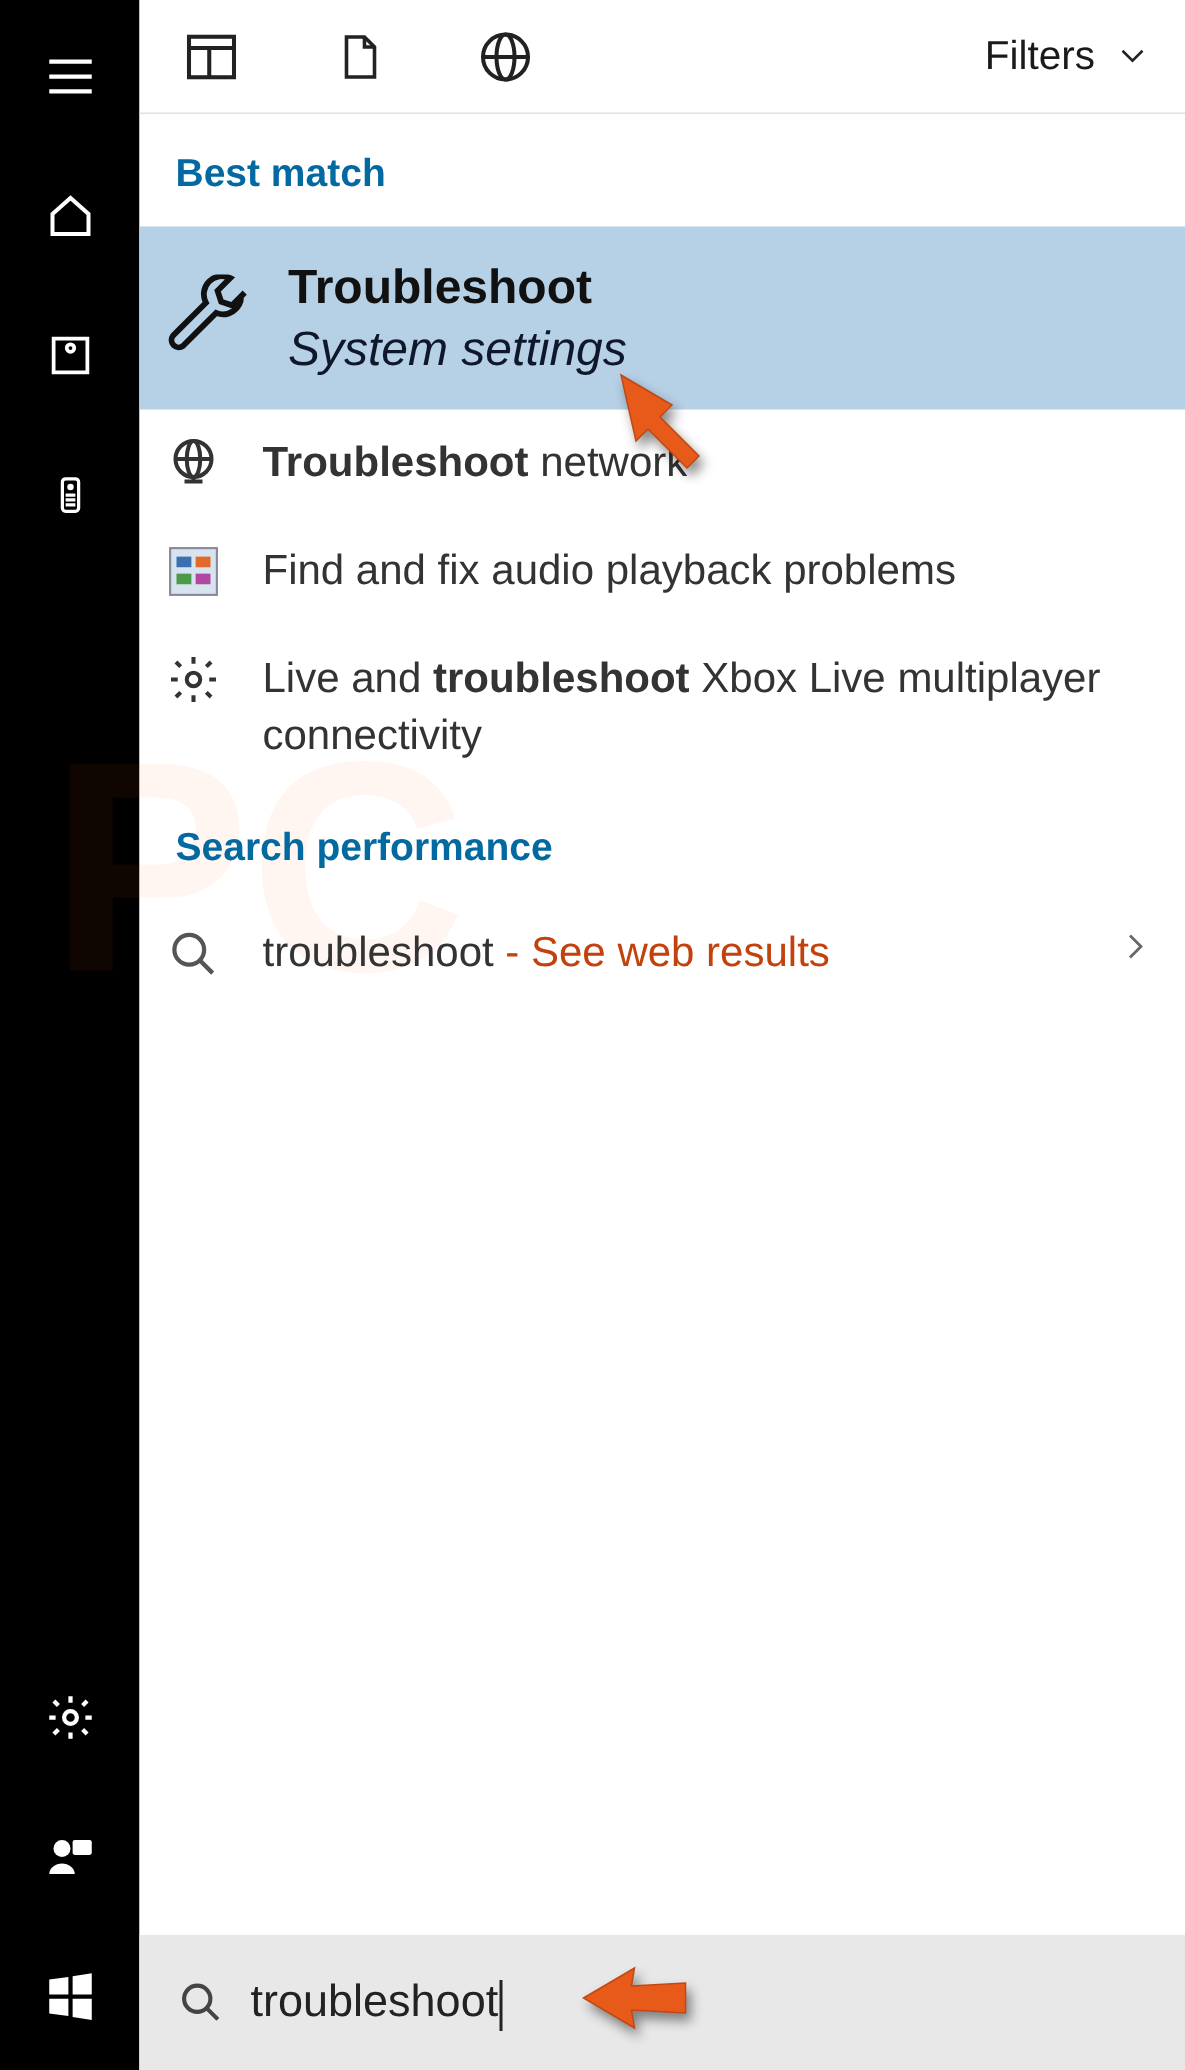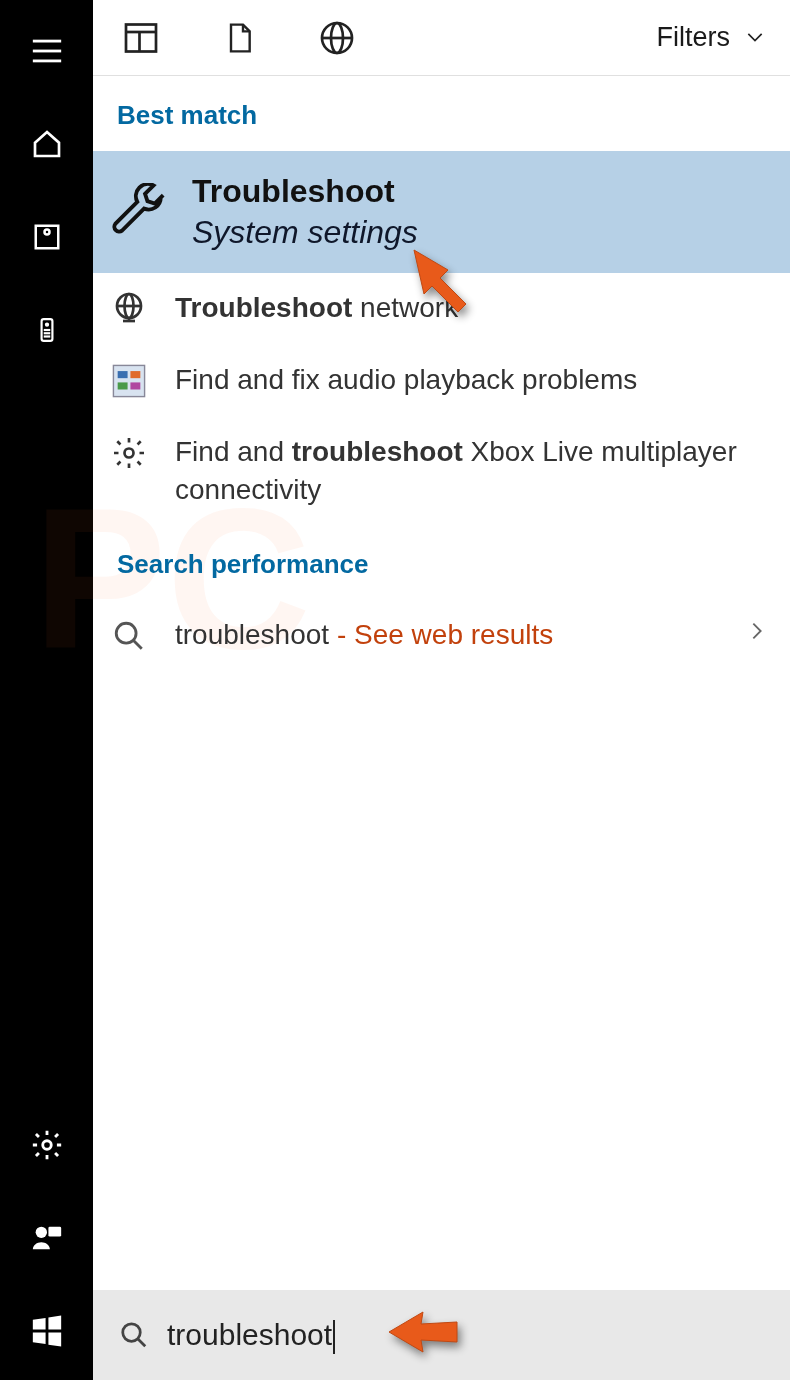--- a/index.html
+++ b/index.html
@@ -258,21 +258,21 @@
       </div>
 
 
       <div class="row">
         <div class="row-icon">
           <svg viewBox="0 0 24 24" width="36" height="36" fill="none" stroke="#333" stroke-width="1.8">
               <circle cx="12" cy="12" r="3"></circle>
               <path d="M12 2v3M12 19v3M4.2 4.2l2.1 2.1M17.7 17.7l2.1 2.1M2 12h3M19 12h3M4.2 19.8l2.1-2.1M17.7 6.3l2.1-2.1"></path>
             </svg>
         </div>
-        <div class="row-text"><span>Find and </span><b>troubleshoot</b><span> Xbox Live multiplayer connectivity</span></div>
+        <div class="row-text"><span>Live and </span><b>troubleshoot</b><span> Xbox Live multiplayer connectivity</span></div>
       </div>
 
       <div class="section-label">Search performance</div>
 
       <div class="row">
         <div class="row-icon">
           <svg viewBox="0 0 24 24" width="34" height="34" fill="none" stroke="#555" stroke-width="2">
               <circle cx="10" cy="10" r="7"></circle>
               <line x1="15" y1="15" x2="21" y2="21"></line>
             </svg>

